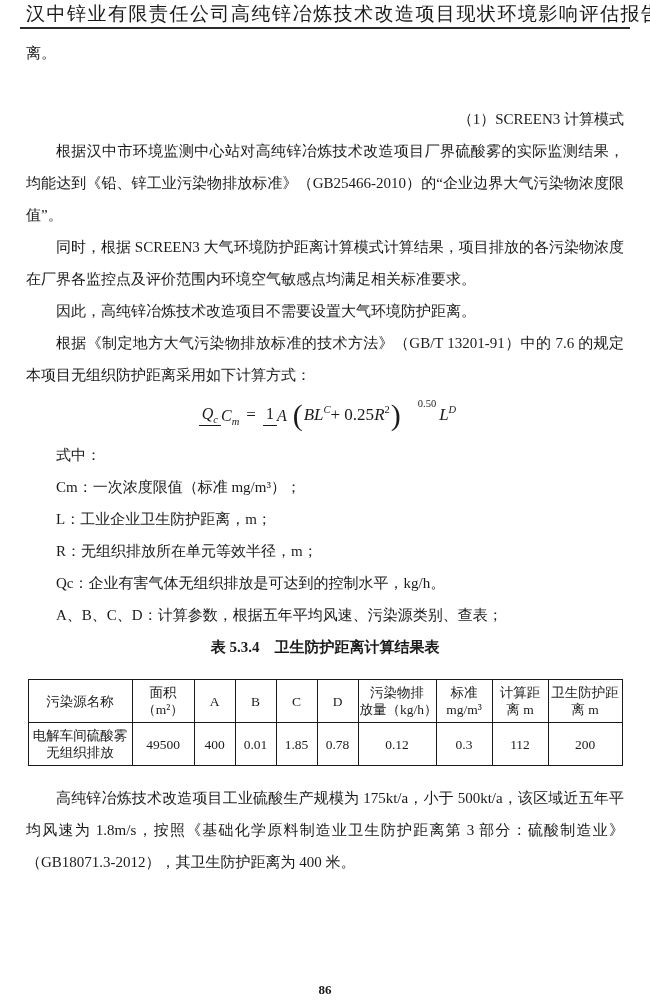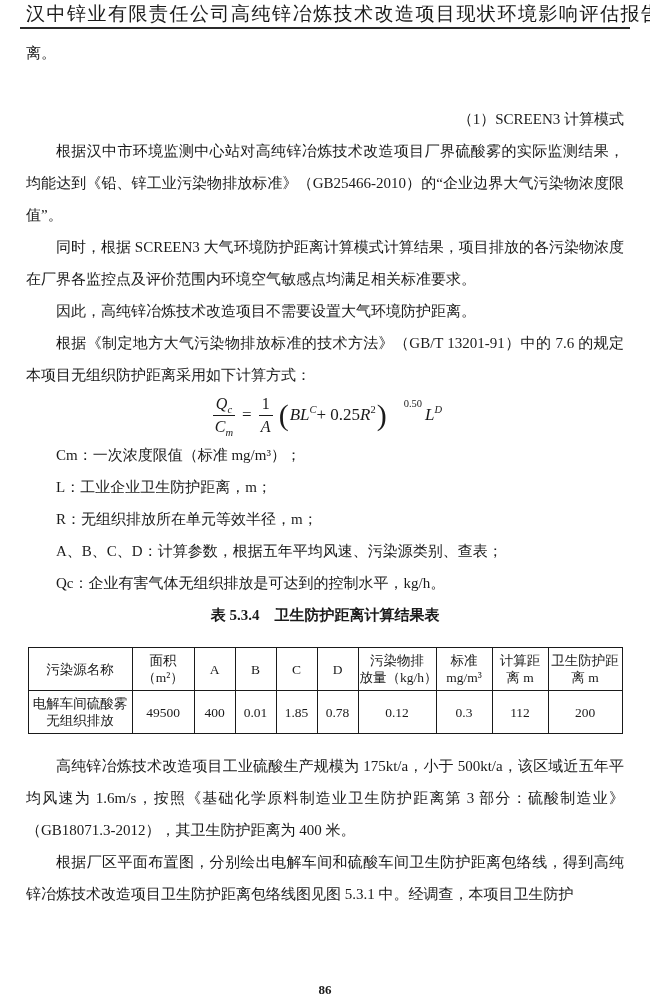--- a/index.html
+++ b/index.html
@@ -47,21 +47,20 @@
     height:48px;
     display:flex;
     align-items:center;
     justify-content:center;
     font-size:17px;
     font-style:italic;
   }
   .formula sub,.formula sup{font-size:10.5px;line-height:0;}
   .frac{
     display:inline-flex;
-    flex-direction:column;
     align-items:center;
     margin:0 5px;
     font-size:16px;
     line-height:1.2;
   }
   .frac .num{border-bottom:1px solid #1a1a1a;padding:0 3px 1px 3px;}
   .frac .den{padding-top:1px;}
   .op{margin:0 2px;font-style:normal;}
   .rm{font-style:normal;}
   .paren{
@@ -138,25 +137,26 @@
           <span class="den">A</span>
         </span>
       <span class="paren">(</span>
       <span><span>BL</span><sup>C</sup></span>
       <span><span class="rm"> + 0.25</span><span>R</span><sup class="rm">2</sup></span>
       <span class="paren">)</span>
       <span class="pexp">0.50</span>
       <span><span>L</span><sup>D</sup></span>
     </div>
 
+    <p>式中：</p>
     <p>Cm：一次浓度限值（标准 mg/m³）；</p>
     <p>L：工业企业卫生防护距离，m；</p>
     <p>R：无组织排放所在单元等效半径，m；</p>
+    <p>Qc：企业有害气体无组织排放是可达到的控制水平，kg/h。</p>
     <p>A、B、C、D：计算参数，根据五年平均风速、污染源类别、查表；</p>
-    <p>Qc：企业有害气体无组织排放是可达到的控制水平，kg/h。</p>
 
     <p class="caption">表 5.3.4　卫生防护距离计算结果表</p>
 
     <table class="results">
       <colgroup>
         <col style="width:104px">
           <col style="width:62px">
           <col style="width:41px">
           <col style="width:41px">
           <col style="width:41px">
@@ -189,18 +189,17 @@
           <td>1.85</td>
           <td>0.78</td>
           <td>0.12</td>
           <td>0.3</td>
           <td>112</td>
           <td>200</td>
         </tr>
       </tbody>
     </table>
 
-    <p class="after-table">高纯锌冶炼技术改造项目工业硫酸生产规模为 175kt/a，小于 500kt/a，该区域近五年平均风速为 1.6m/s，按照《基础化学原料制造业卫生防护距离第 3 部分：硫酸制造业》（GB18071.3-2012），其卫生防护距离为 400 米。</p>
-    <p>根据厂区平面布置图，分别绘出电解车间和硫酸车间卫生防护距离包络线，得到高纯锌冶炼技术改造项目卫生防护距离包络线图见图 5.3.1 中。经调查，本项目卫生防护</p>
+    <p class="after-table">高纯锌冶炼技术改造项目工业硫酸生产规模为 175kt/a，小于 500kt/a，该区域近五年平均风速为 1.8m/s，按照《基础化学原料制造业卫生防护距离第 3 部分：硫酸制造业》（GB18071.3-2012），其卫生防护距离为 400 米。</p>
   </div>
 
   <div class="footer">86</div>
 </div>
 
 </body></html>

